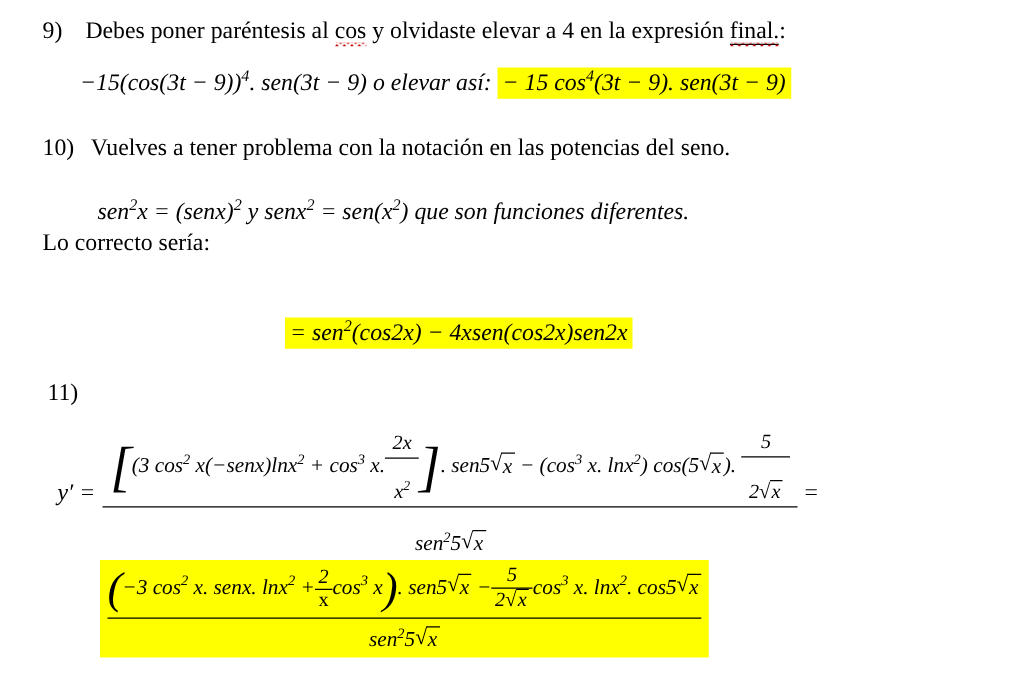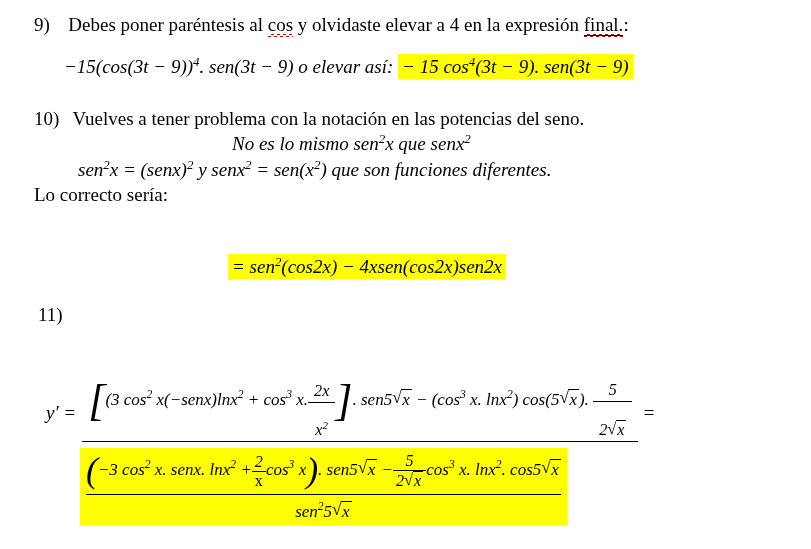--- a/index.html
+++ b/index.html
@@ -71,21 +71,20 @@
 
   .big-frac {
     display: inline-block;
     vertical-align: middle;
     text-align: center;
   }
   .big-frac .num {
     display: block;
     border-bottom: 1.6px solid #000;
     padding: 0 6px 2px 6px;
-    margin-top: 18px;
   }
   .big-frac .den {
     display: block;
     padding: 18px 6px 0 6px;
   }
 
   sup { font-size: 0.68em; vertical-align: super; line-height: 0; }
 
   
   .sqrt {
@@ -135,23 +134,20 @@
     <span>−15(cos(3t − 9))</span><sup>4</sup><span>. sen(3t − 9) </span><span>o elevar así:</span>
     <span class="hl" style="padding:2px 4px;"><span>− 15 cos</span><sup>4</sup><span>(3t − 9). sen(3t − 9)</span></span>
   </div>
 
   <div class="item" style="left:34px; top:108px; font-size:19px;">
     <span>10)</span>
     <span style="display:inline-block; width:4px;"></span>
     <span>Vuelves a tener problema con la notación en las potencias del seno.</span>
   </div>
 
-  <div class="item italic" style="left:232px; top:133px; font-size:19px;">
-    <span>No es lo mismo sen</span><sup>2</sup><span>x  que senx</span><sup>2</sup>
-  </div>
 
   <div class="item italic" style="left:78px; top:159px; font-size:19px;">
     <span>sen</span><sup>2</sup><span>x = (senx)</span><sup>2</sup><span>   y   senx</span><sup>2</sup><span> = sen(x</span><sup>2</sup><span>)   que son funciones diferentes.</span>
   </div>
 
   <div class="item" style="left:34px; top:184px; font-size:19px;">
     <span>Lo correcto sería:</span>
   </div>
 
 

